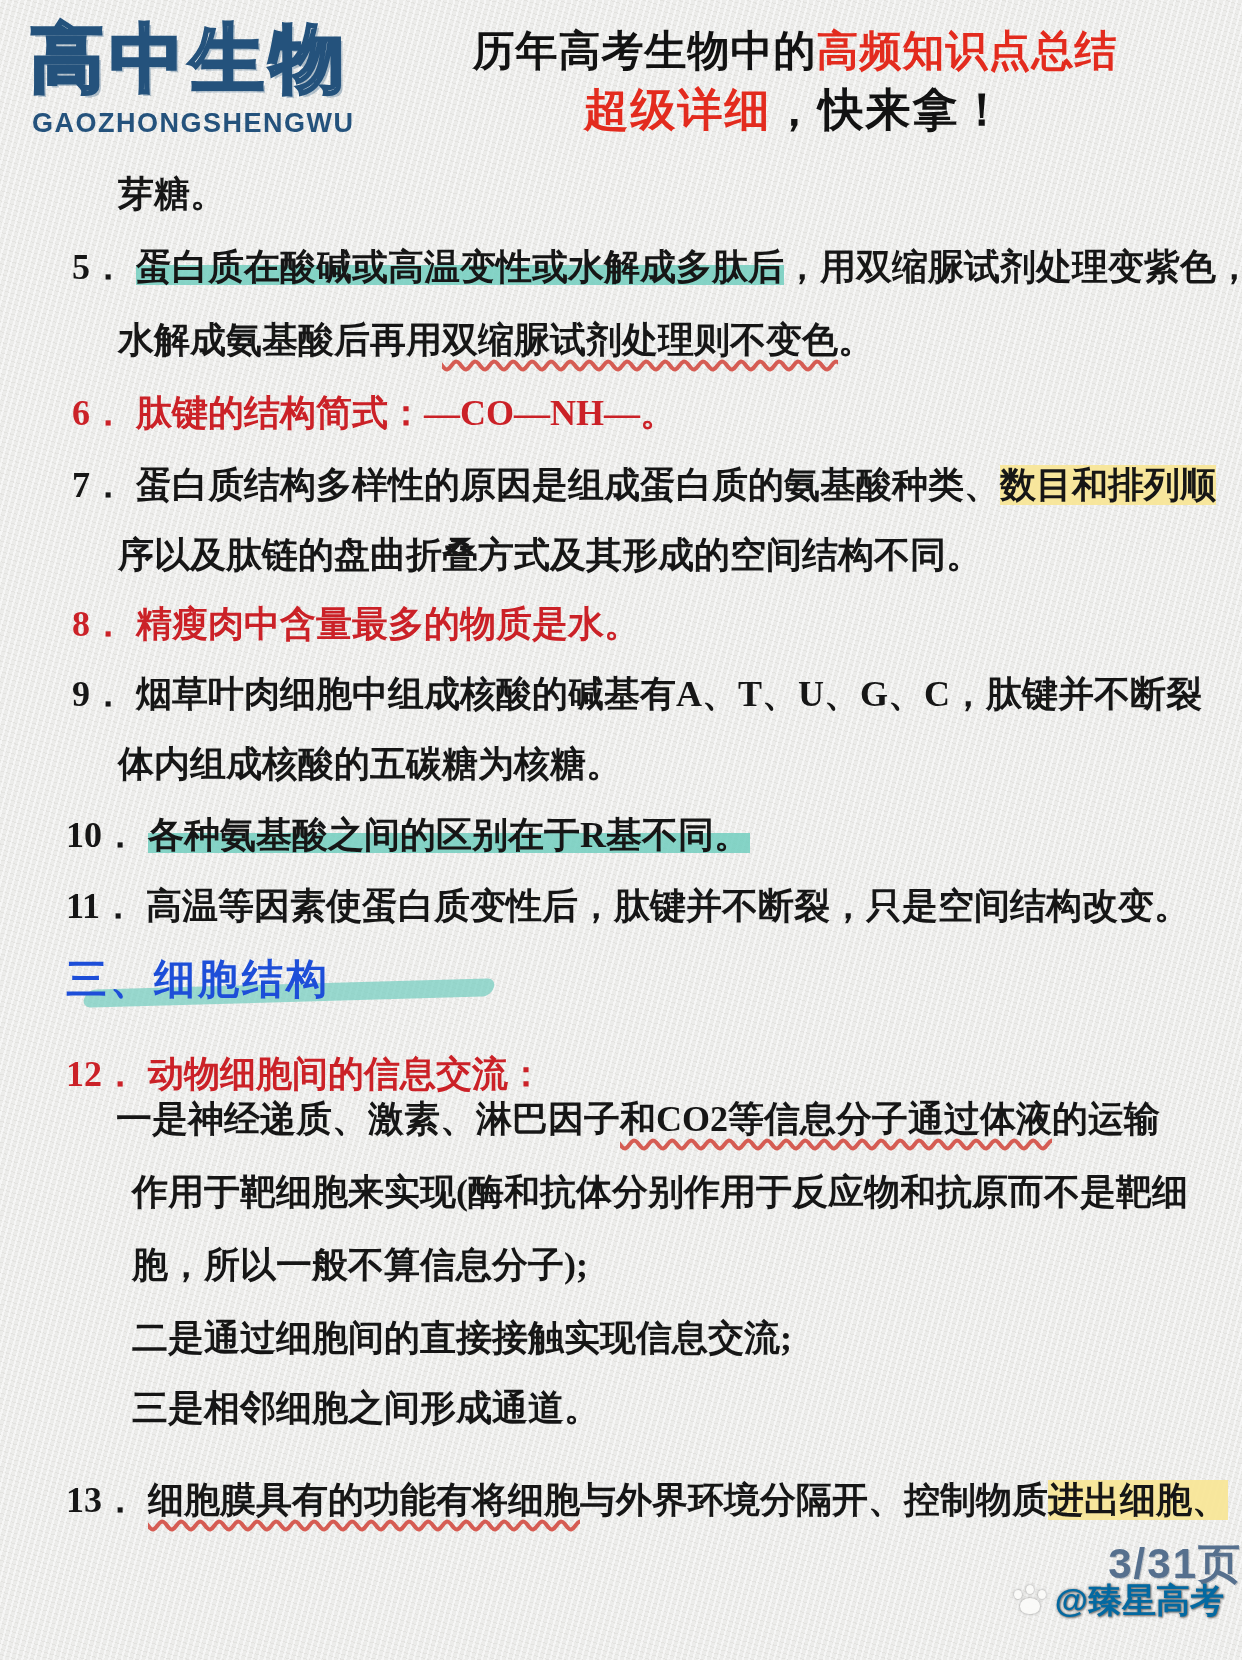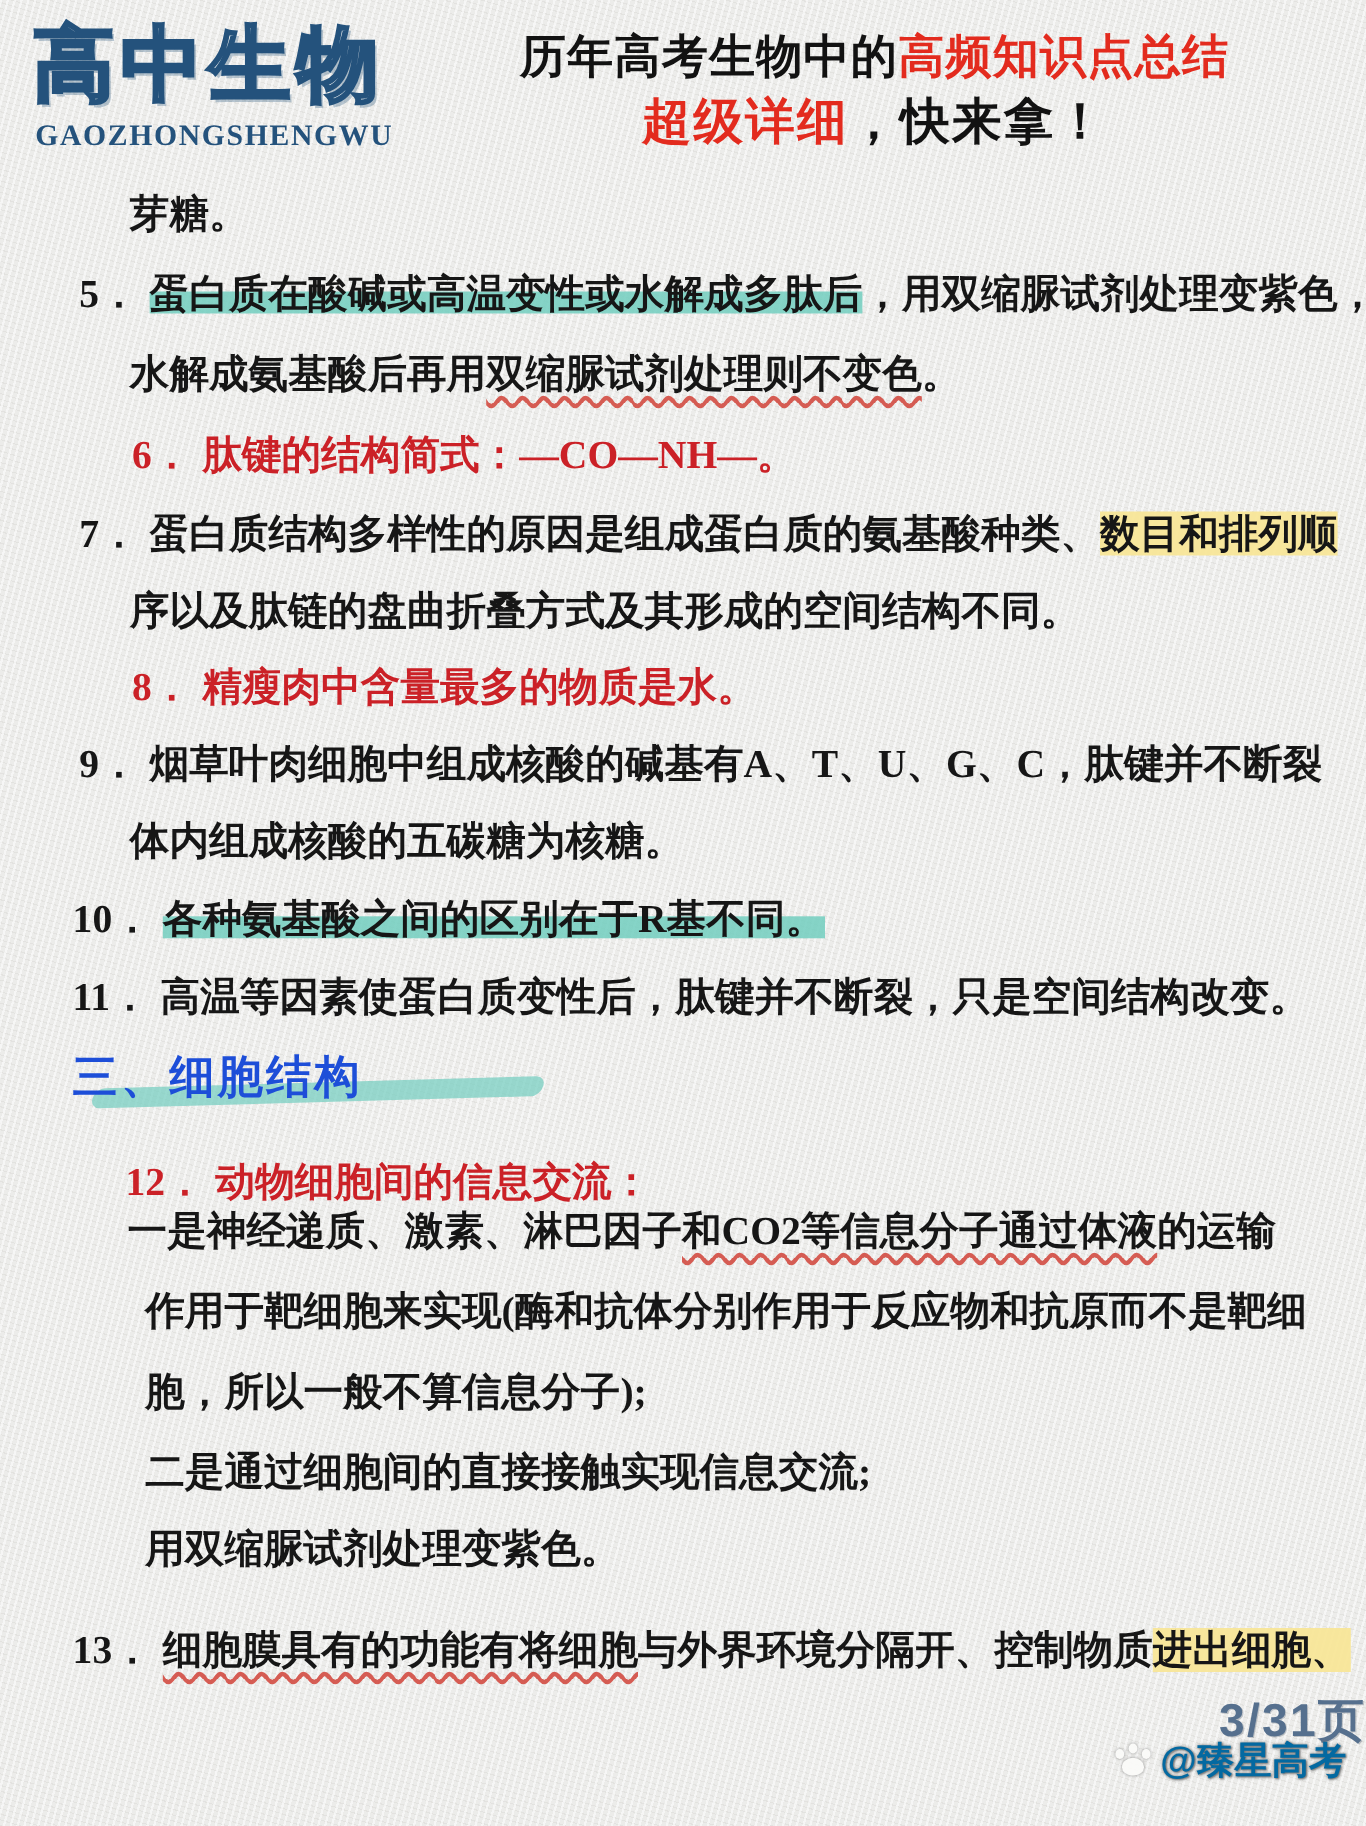--- a/index.html
+++ b/index.html
@@ -17,36 +17,36 @@
   .logo-title{
     position:absolute;left:30px;top:22px;
     font-family:"Liberation Sans", sans-serif;font-weight:900;
     font-size:74px;letter-spacing:6px;line-height:1;
     color:#f7f8f6;-webkit-text-stroke:3px #24527c;
     text-shadow:3px 3px 0 rgba(36,82,124,.30);
     white-space:nowrap;
   }
   .logo-sub{
     position:absolute;left:32px;top:108px;
-    font-family:Liberation Serif, serif;font-weight:900;
+    font-family:Liberation Sans, sans-serif;font-weight:900;
     font-size:27px;letter-spacing:1.5px;color:#24527c;white-space:nowrap;
   }
   .main-title{position:absolute;left:430px;top:30px;width:730px;text-align:center;
     font-family:"Liberation Sans", sans-serif;font-weight:900;white-space:nowrap;}
   .main-title .t1{font-size:42px;letter-spacing:1px;line-height:1.0;}
   .main-title .t2{font-size:45px;letter-spacing:2px;line-height:1.0;margin-top:15px;}
   .tk{color:#121212;}
   .tr{color:#e32b1e;}
 
   
   .line{
     position:absolute;font-weight:700;font-size:36px;line-height:44px;
     color:#161616;white-space:nowrap;font-family:"Liberation Serif", serif;
   }
-  .red{color:#cb2127;margin-left:48px;}
+  .red{color:#cb2127;}
   .num{display:inline-block;margin-right:10px;}
   .hl-teal{
     background-image:linear-gradient(rgba(114,206,191,.85), rgba(114,206,191,.85));
     background-repeat:no-repeat;background-size:100% 20px;background-position:0 calc(100% - 2px);
   }
   .hl-yellow{background-color:rgba(248,230,152,.95);}
   .wavy{
     text-decoration-line:underline;text-decoration-style:wavy;
     text-decoration-color:rgba(211,77,66,.9);
     text-decoration-thickness:4px;text-underline-offset:8px;
@@ -117,21 +117,21 @@
   <div class="line" style="left:66px;top:884px"><span class="num">11．</span><span>高温等因素使蛋白质变性后，肽键并不断裂，只是空间结构改变。</span></div>
 
   <div class="sec-swash" style="left:84px;top:984px;width:410px"></div>
   <div class="section" style="left:66px;top:952px">三、细胞结构</div>
 
   <div class="line red" style="left:66px;top:1052px"><span class="num">12．</span><span>动物细胞间的信息交流：</span></div>
   <div class="line" style="left:116px;top:1097px"><span>一是神经递质、激素、淋巴因子</span><span class="wavy">和CO2等信息分子通过体液</span><span>的运输</span></div>
   <div class="line" style="left:132px;top:1170px">作用于靶细胞来实现(酶和抗体分别作用于反应物和抗原而不是靶细</div>
   <div class="line" style="left:132px;top:1243px">胞，所以一般不算信息分子);</div>
   <div class="line" style="left:132px;top:1316px">二是通过细胞间的直接接触实现信息交流;</div>
-  <div class="line" style="left:132px;top:1386px">用双缩脲试剂处理变紫色。</div>
+  <div class="line" style="left:132px;top:1386px">三是相邻细胞之间形成通道。</div>
 
   <div class="line" style="left:66px;top:1478px"><span class="num">13．</span><span class="wavy">细胞膜具有的功能有将细胞</span><span>与外界环境分隔开、控制物质</span><span class="hl-yellow">进出细胞、</span></div>
 
   <div class="page-indicator">3/31页</div>
 
   <div class="watermark">
     <span class="paw">
         <i class="pad"></i>
         <i class="t1"></i>
         <i class="t2"></i>

